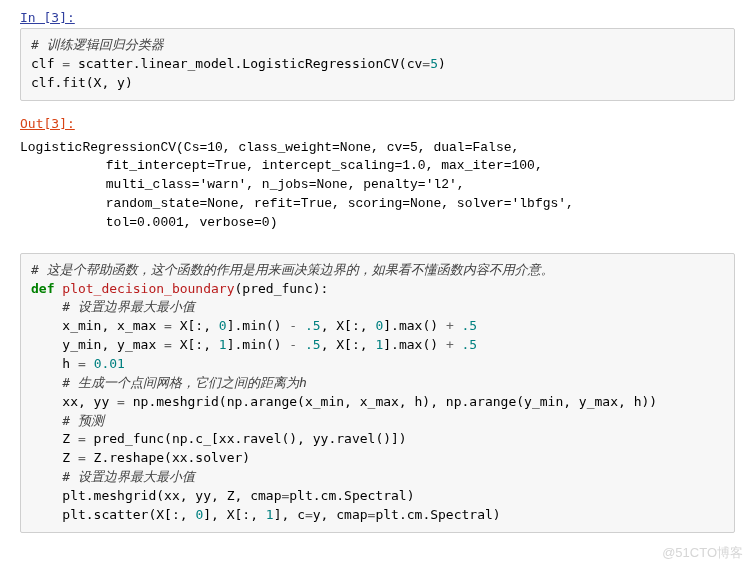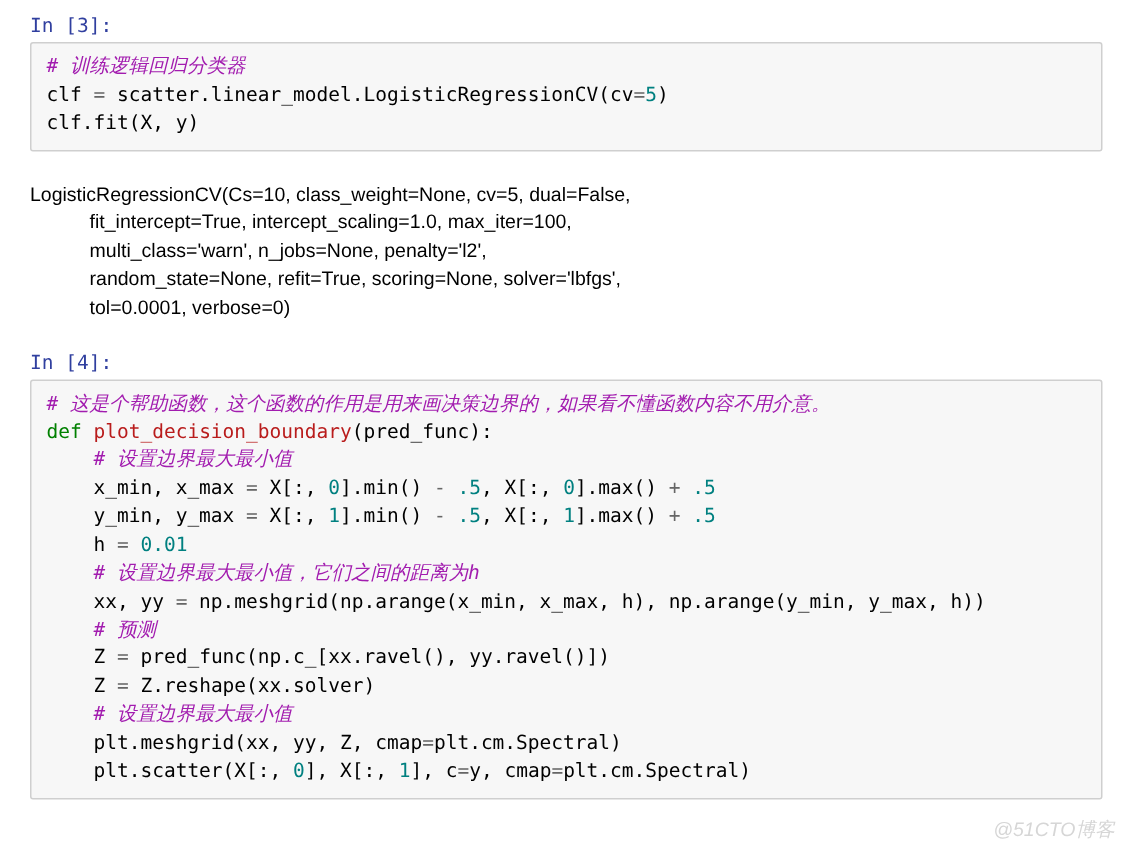--- a/index.html
+++ b/index.html
@@ -1,56 +1,56 @@
 <!DOCTYPE html>
 <html><head>
   <meta charset="utf-8">
   <style>
     * { margin: 0; padding: 0; box-sizing: border-box; }
     body { font-family: 'Helvetica Neue', Arial, sans-serif; background: #fff; width: 755px; height: 568px; padding: 10px 20px; position: relative; }
     .cell { margin-bottom: 15px; }
-    .prompt { font-family: 'Menlo', 'Consolas', monospace; font-size: 13px; color: #303F9F; margin-bottom: 3px; }
+    .prompt { font-family: 'Menlo', 'Consolas', monospace; font-size: 13px; color: #303F9F; margin-bottom: 3px; text-decoration: underline; }
     .prompt-in { color: #303F9F; }
     .prompt-out { color: #D84315; }
     .code-area { border: 1px solid #cfcfcf; border-radius: 2px; background: #f7f7f7; padding: 7px 10px; font-family: 'Menlo', 'Consolas', 'DejaVu Sans Mono', monospace; font-size: 13px; line-height: 1.45; white-space: pre; overflow: hidden; color: #000; }
-    .output-area { font-family: Liberation Sans, sans-serif; font-size: 13px; line-height: 1.45; white-space: pre; padding: 5px 0; color: #000; }
-    .c-comment { color: #a21caf; font-style: italic; }
-    .c-keyword { color: #008000; font-weight: normal; }
+    .output-area { font-family: Liberation Mono, monospace; font-size: 13px; line-height: 1.45; white-space: pre; padding: 5px 0; color: #000; }
+    .c-comment { color: #404040; font-style: italic; }
+    .c-keyword { color: #008000; font-weight: bold; }
     .c-number { color: #008080; }
     .c-funcname { color: #b91c1c; }
     .c-op { color: #666666; }
-    .watermark { position: absolute; right: 12px; bottom: 6px; color: #d6d6d6; font-size: 13px; font-style: italic; }
+    .watermark { position: absolute; right: 12px; bottom: 6px; color: #d6d6d6; font-size: 13px; }
   </style>
 </head>
 <body>
 
 <div class="cell">
   <div class="prompt prompt-in">In [3]:</div>
   <div class="code-area"><span class="c-comment"># 训练逻辑回归分类器</span>
 <span>clf </span><span class="c-op">=</span><span> scatter.linear_model.LogisticRegressionCV(cv</span><span class="c-op">=</span><span class="c-number">5</span><span>)</span>
 <span>clf.fit(X, y)</span></div>
 </div>
 
 <div class="cell">
+  <div class="prompt prompt-out">Out[3]:</div>
   <div class="output-area">LogisticRegressionCV(Cs=10, class_weight=None, cv=5, dual=False,
            fit_intercept=True, intercept_scaling=1.0, max_iter=100,
            multi_class='warn', n_jobs=None, penalty='l2',
            random_state=None, refit=True, scoring=None, solver='lbfgs',
            tol=0.0001, verbose=0)</div>
 </div>
 
 <div class="cell">
-  <div class="prompt prompt-in">In [4]:</div>
   <div class="code-area"><span class="c-comment"># 这是个帮助函数，这个函数的作用是用来画决策边界的，如果看不懂函数内容不用介意。</span>
 <span class="c-keyword">def</span><span> </span><span class="c-funcname">plot_decision_boundary</span><span>(pred_func):</span>
 <span class="c-comment">    # 设置边界最大最小值</span>
 <span>    x_min, x_max </span><span class="c-op">=</span><span> X[:, </span><span class="c-number">0</span><span>].min() </span><span class="c-op">-</span><span> </span><span class="c-number">.5</span><span>, X[:, </span><span class="c-number">0</span><span>].max() </span><span class="c-op">+</span><span> </span><span class="c-number">.5</span>
 <span>    y_min, y_max </span><span class="c-op">=</span><span> X[:, </span><span class="c-number">1</span><span>].min() </span><span class="c-op">-</span><span> </span><span class="c-number">.5</span><span>, X[:, </span><span class="c-number">1</span><span>].max() </span><span class="c-op">+</span><span> </span><span class="c-number">.5</span>
 <span>    h </span><span class="c-op">=</span><span> </span><span class="c-number">0.01</span>
-<span class="c-comment">    # 设置边界最大最小值，它们之间的距离为h</span>
+<span class="c-comment">    # 生成一个点间网格，它们之间的距离为h</span>
 <span>    xx, yy </span><span class="c-op">=</span><span> np.meshgrid(np.arange(x_min, x_max, h), np.arange(y_min, y_max, h))</span>
 <span class="c-comment">    # 预测</span>
 <span>    Z </span><span class="c-op">=</span><span> pred_func(np.c_[xx.ravel(), yy.ravel()])</span>
 <span>    Z </span><span class="c-op">=</span><span> Z.reshape(xx.solver)</span>
 <span class="c-comment">    # 设置边界最大最小值</span>
 <span>    plt.meshgrid(xx, yy, Z, cmap</span><span class="c-op">=</span><span>plt.cm.Spectral)</span>
 <span>    plt.scatter(X[:, </span><span class="c-number">0</span><span>], X[:, </span><span class="c-number">1</span><span>], c</span><span class="c-op">=</span><span>y, cmap</span><span class="c-op">=</span><span>plt.cm.Spectral)</span></div>
 </div>
 
 <div class="watermark">@51CTO博客</div>

